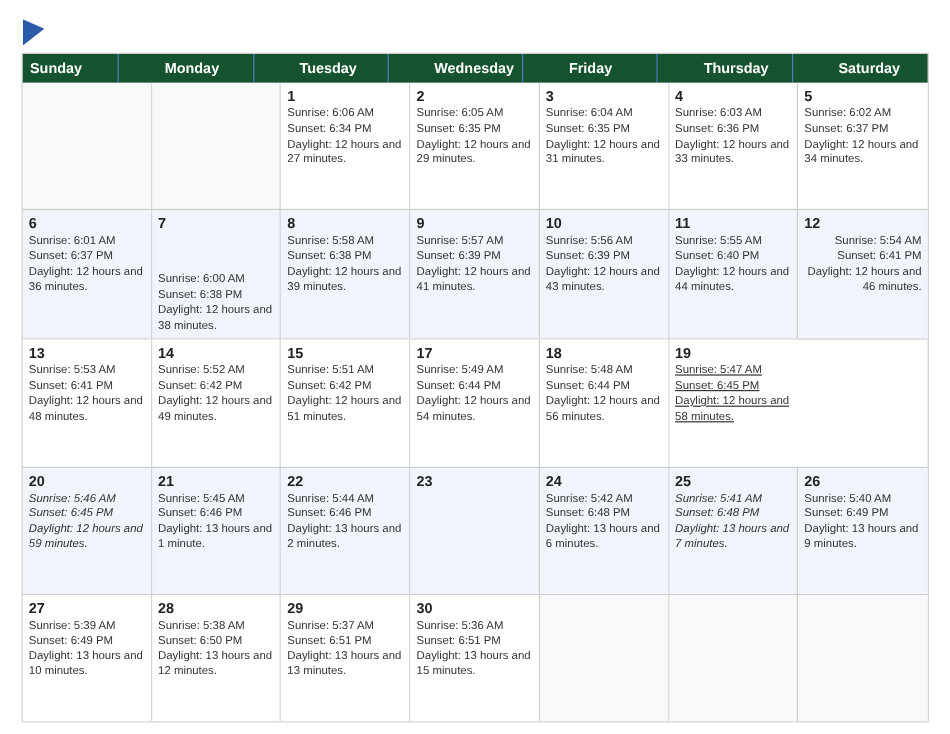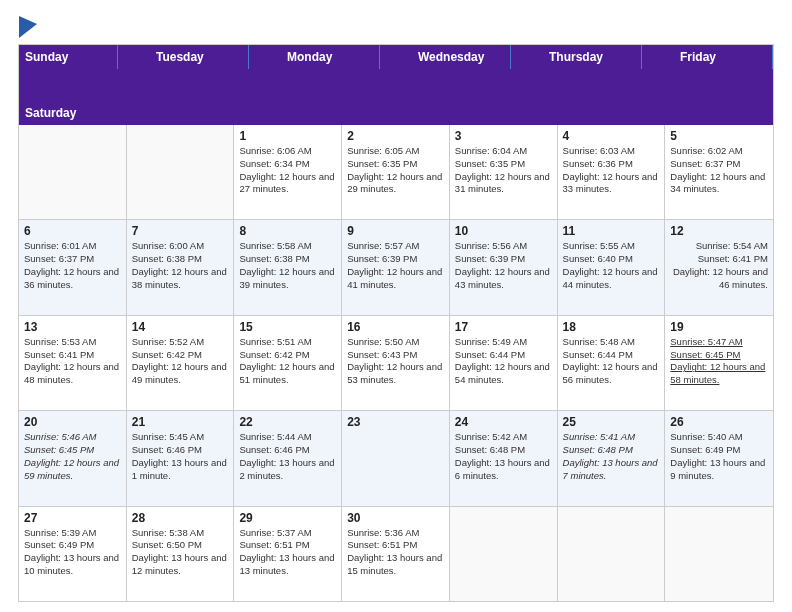--- a/index.html
+++ b/index.html
@@ -55,22 +55,22 @@
       margin-top: 2px;
     }
     .calendar {
       flex: 1;
       display: flex;
       flex-direction: column;
       border: 1px solid #ccc;
     }
     .cal-header {
       display: grid;
-      grid-template-columns: repeat(6, 1fr);
-      background: #4c1d95;
+      grid-template-columns: repeat(7, 1fr);
+      background: #14532d;
       gap: 32px;
     }
     .cal-header-cell {
       color: #fff;
       font-size: 12px;
       font-weight: bold;
       padding: 5px 6px;
       text-align: left;
       border-right: 1px solid #4a7acc;
     }
@@ -131,25 +131,25 @@
     </div>
     <div class="title-block">
       <div class="month-title"></div>
       <div class="location-title"></div>
     </div>
   </div>
 
   <div class="calendar">
     <div class="cal-header">
     <div class="cal-header-cell">Sunday</div>
+        <div class="cal-header-cell">Monday</div>
         <div class="cal-header-cell">Tuesday</div>
-        <div class="cal-header-cell">Monday</div>
         <div class="cal-header-cell">Wednesday</div>
+        <div class="cal-header-cell">Friday</div>
         <div class="cal-header-cell">Thursday</div>
-        <div class="cal-header-cell">Friday</div>
         <div class="cal-header-cell">Saturday</div>
       </div>
     <div class="cal-body">
     <div class="cal-row">
           <div class="cal-cell empty"></div>
           <div class="cal-cell empty"></div>
           <div class="cal-cell">
             <div class="day-num">1</div>
             <div class="cell-text" style="white-space: pre-line;">Sunrise: 6:06 AM
 Sunset: 6:34 PM
@@ -182,21 +182,21 @@
         </div>
         <div class="cal-row alt-row">
           <div class="cal-cell">
             <div class="day-num">6</div>
             <div class="cell-text" style="white-space: pre-line;">Sunrise: 6:01 AM
 Sunset: 6:37 PM
 Daylight: 12 hours and 36 minutes.</div>
           </div>
           <div class="cal-cell">
             <div class="day-num">7</div>
-            <div class="cell-text" style="white-space: pre-line;">Sunrise: 6:00 AM
+            <div class="cell-text" style="white-space: pre-line; margin-top: 32px;">Sunrise: 6:00 AM
 Sunset: 6:38 PM
 Daylight: 12 hours and 38 minutes.</div>
           </div>
           <div class="cal-cell">
             <div class="day-num">8</div>
             <div class="cell-text" style="white-space: pre-line;">Sunrise: 5:58 AM
 Sunset: 6:38 PM
 Daylight: 12 hours and 39 minutes.</div>
           </div>
           <div class="cal-cell">
@@ -235,26 +235,20 @@
             <div class="day-num">14</div>
             <div class="cell-text" style="white-space: pre-line;">Sunrise: 5:52 AM
 Sunset: 6:42 PM
 Daylight: 12 hours and 49 minutes.</div>
           </div>
           <div class="cal-cell">
             <div class="day-num">15</div>
             <div class="cell-text" style="white-space: pre-line;">Sunrise: 5:51 AM
 Sunset: 6:42 PM
 Daylight: 12 hours and 51 minutes.</div>
-          </div>
-          <div class="cal-cell">
-            <div class="day-num">16</div>
-            <div class="cell-text" style="white-space: pre-line;">Sunrise: 5:50 AM
-Sunset: 6:43 PM
-Daylight: 12 hours and 53 minutes.</div>
           </div>
           <div class="cal-cell">
             <div class="day-num">17</div>
             <div class="cell-text" style="white-space: pre-line;">Sunrise: 5:49 AM
 Sunset: 6:44 PM
 Daylight: 12 hours and 54 minutes.</div>
           </div>
           <div class="cal-cell">
             <div class="day-num">18</div>
             <div class="cell-text" style="white-space: pre-line;">Sunrise: 5:48 AM

